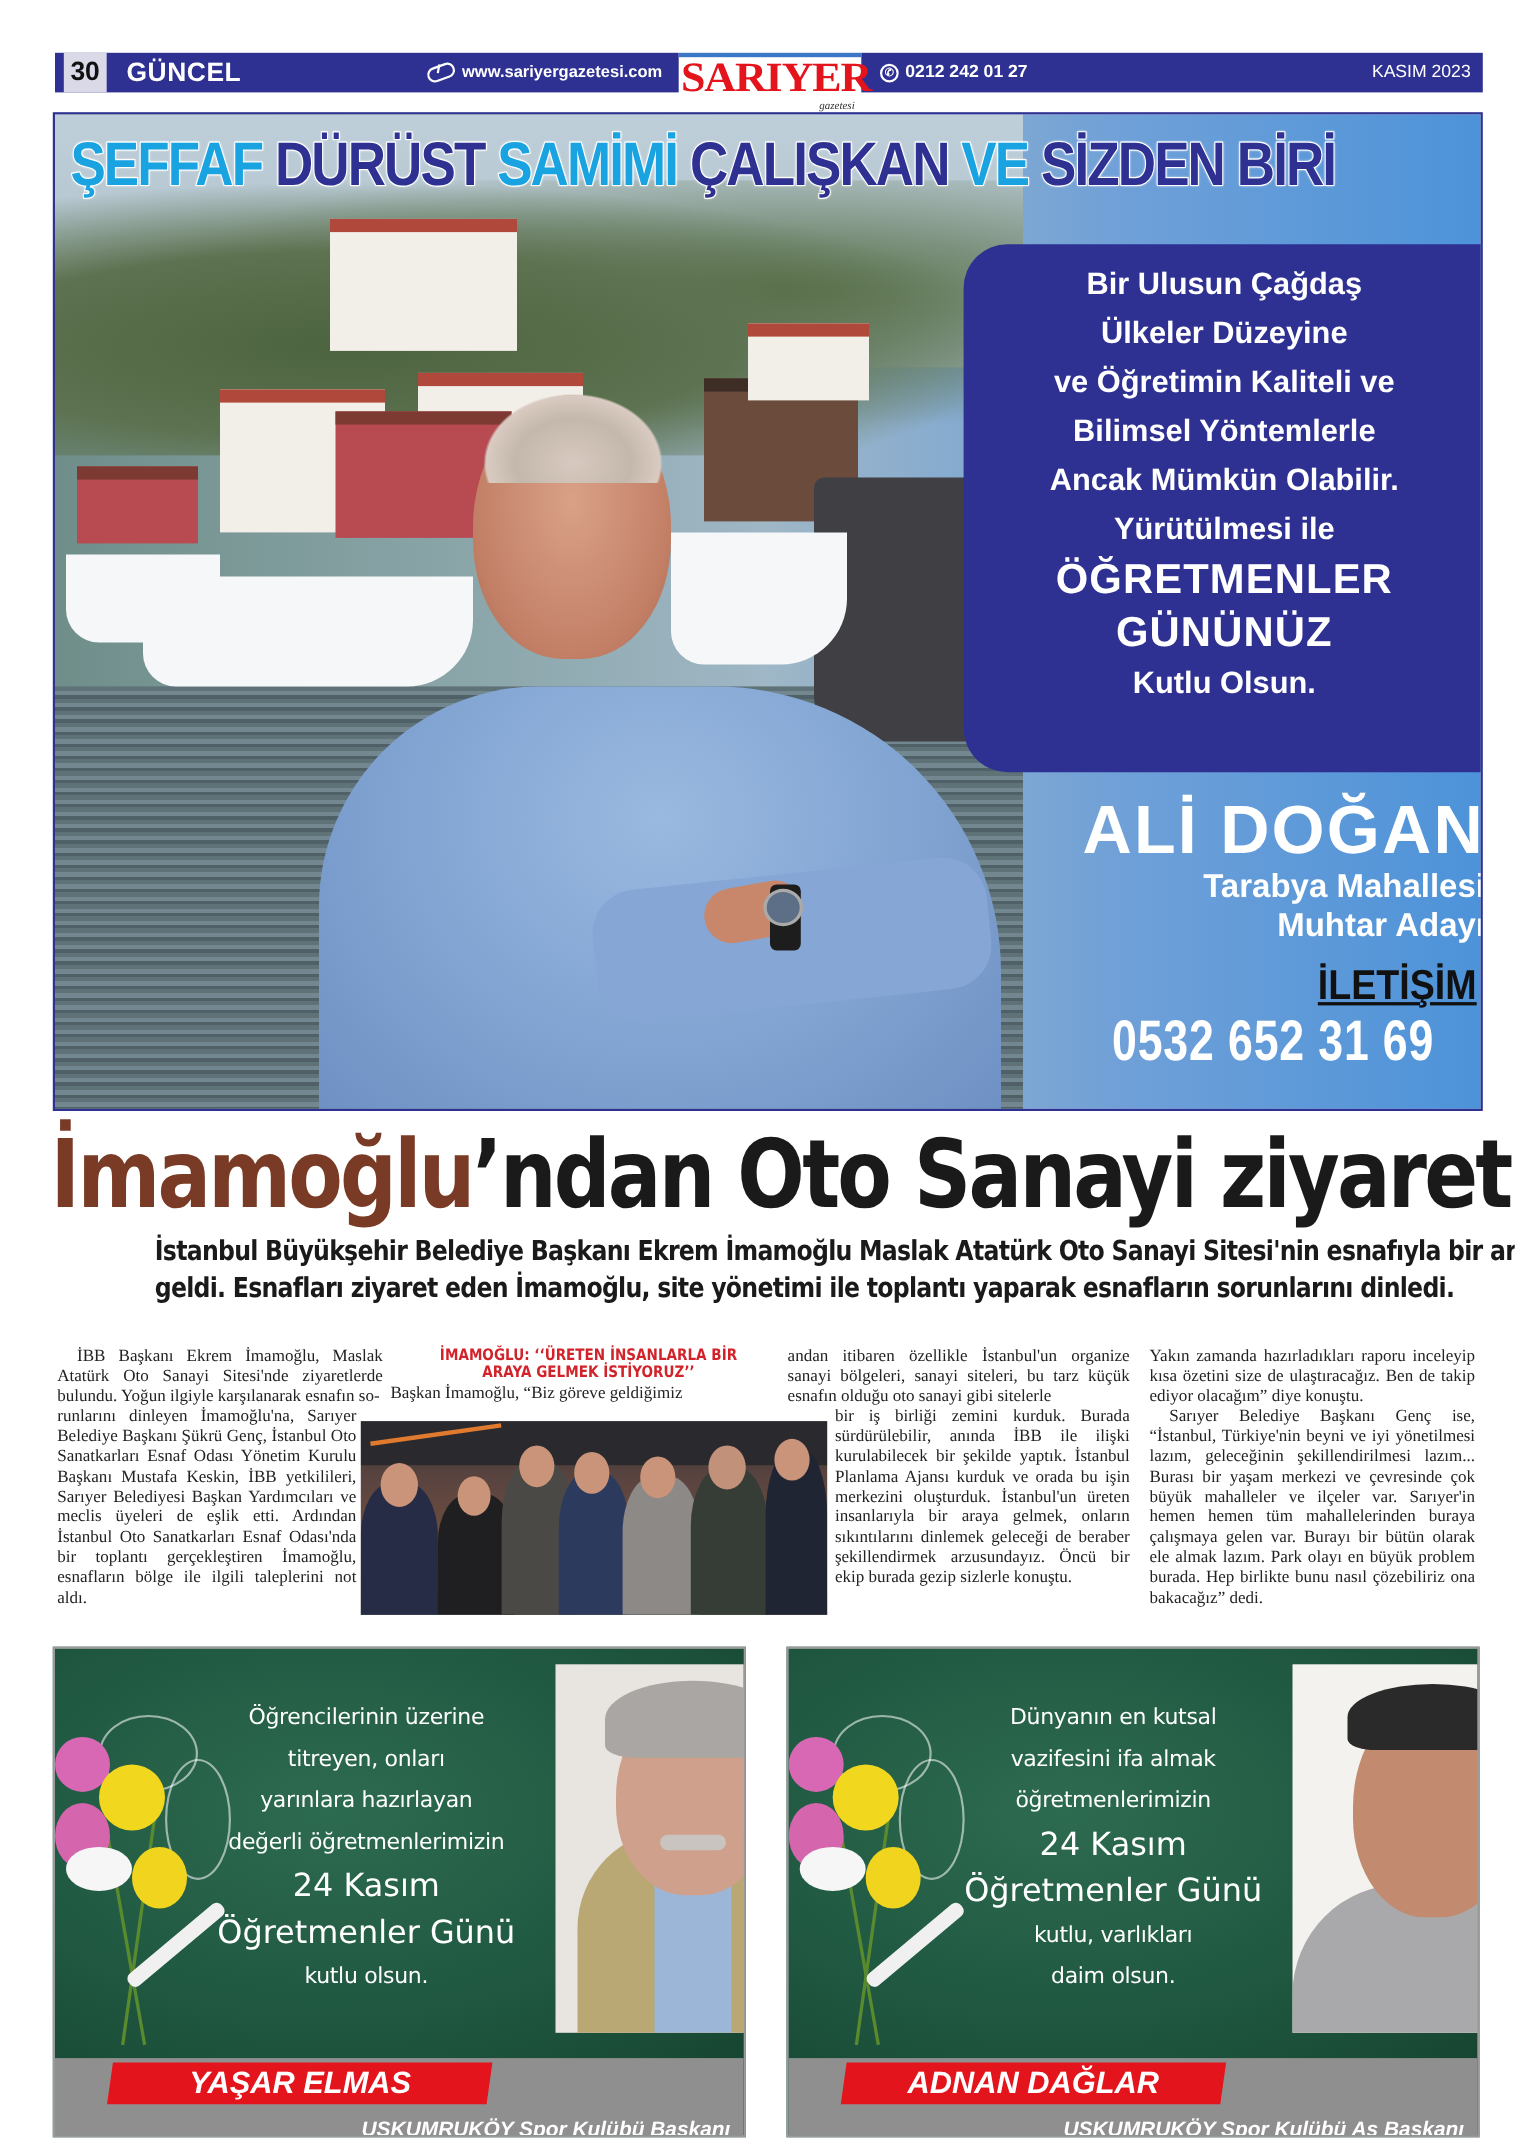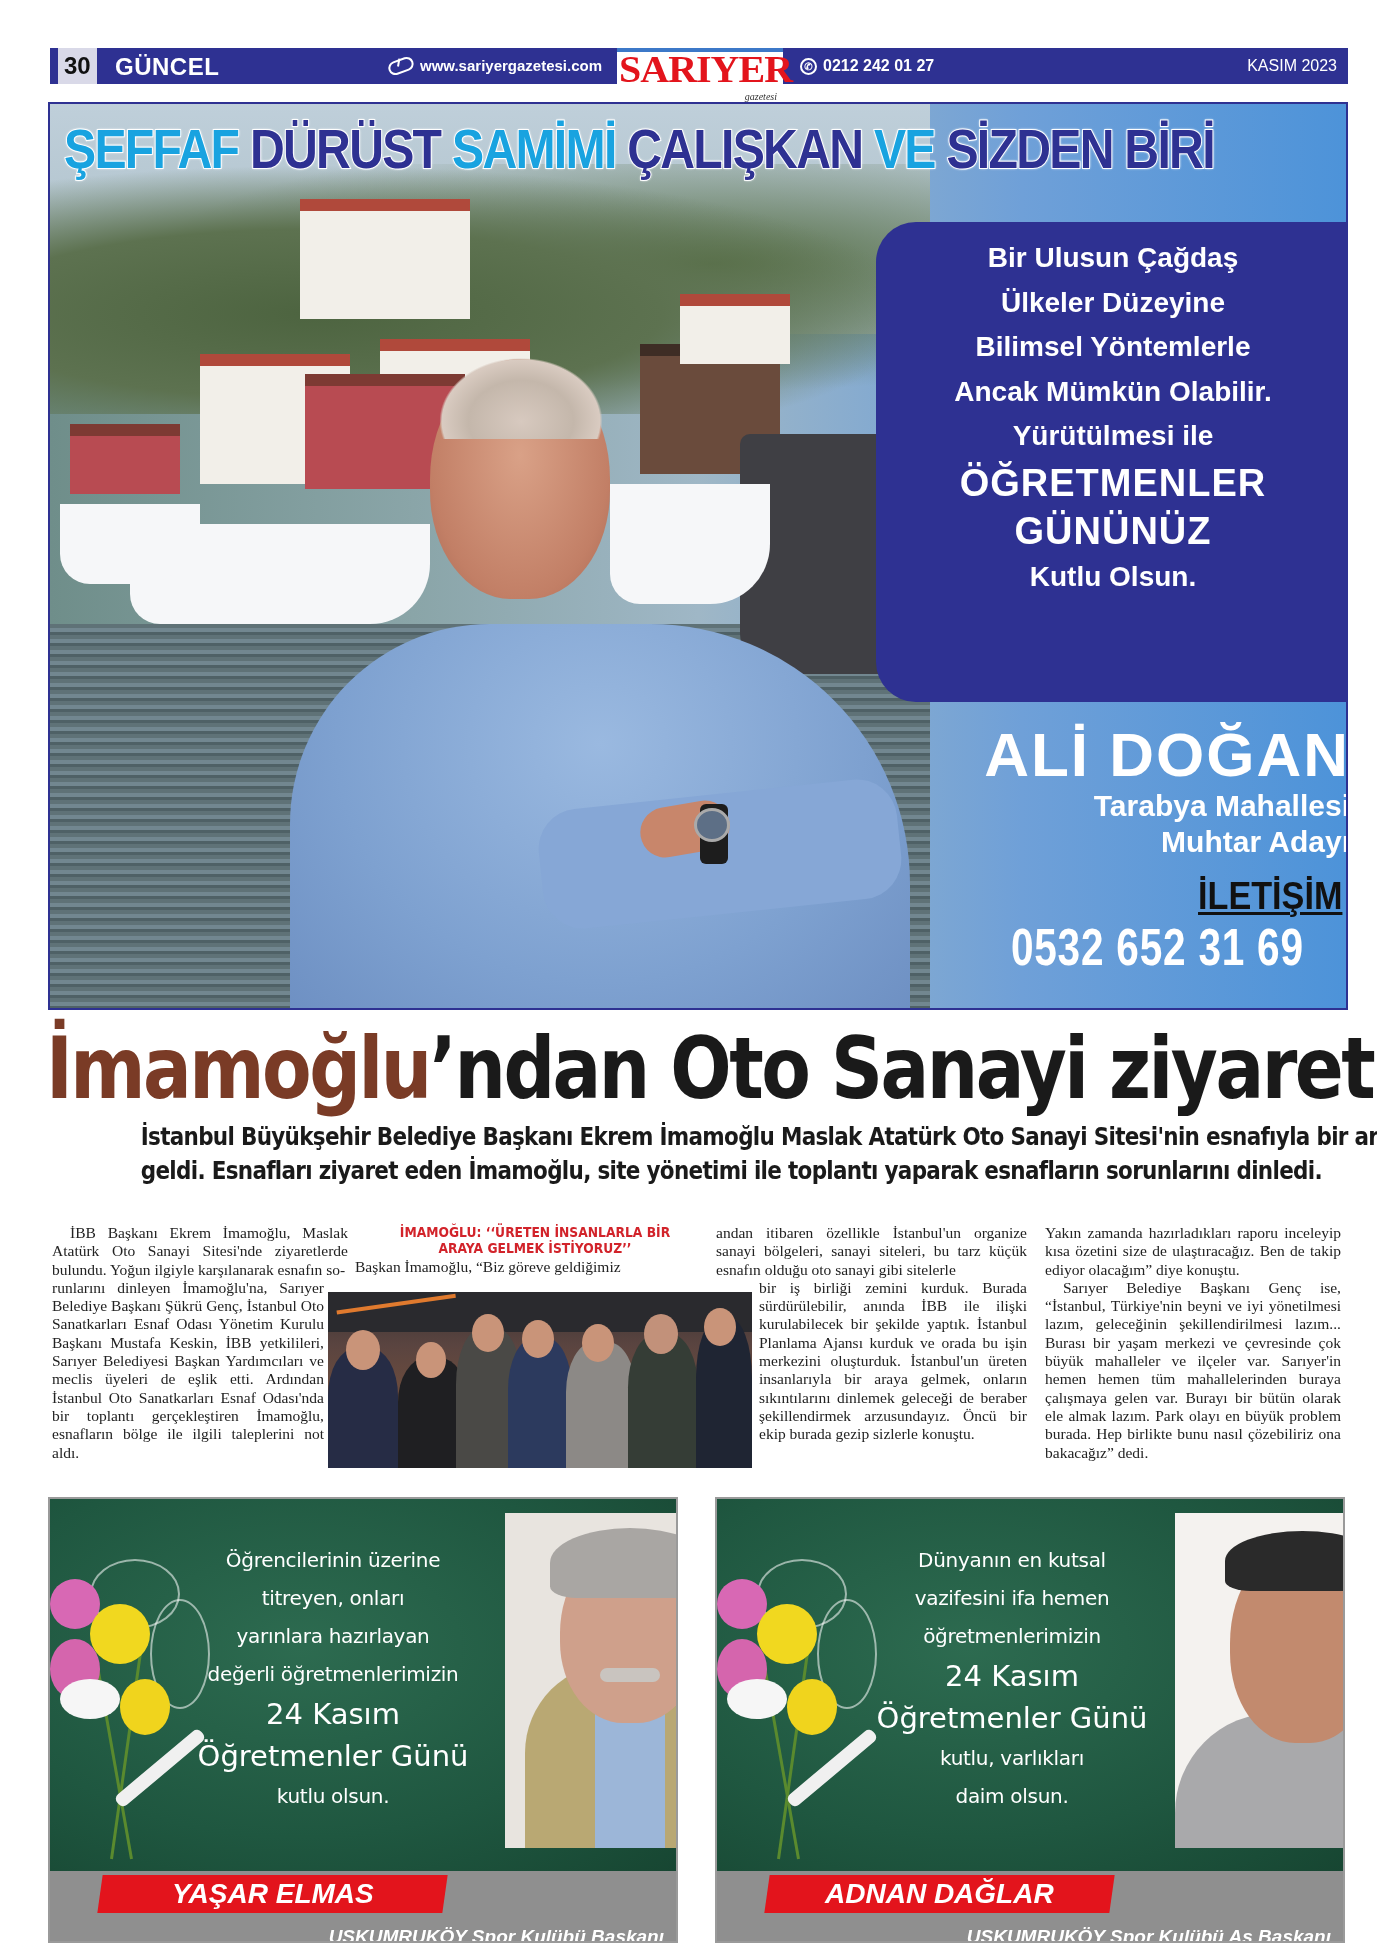--- a/index.html
+++ b/index.html
@@ -144,20 +144,21 @@
     <span class="dark">DÜRÜST</span>
     <span class="light">SAMİMİ</span>
     <span class="dark">ÇALIŞKAN</span>
     <span class="light">VE</span>
     <span class="dark">SİZDEN BİRİ</span>
   </div>
 
   <div class="quote-box">
     <div class="quote-line">Bir Ulusun Çağdaş</div>
     <div class="quote-line">Ülkeler Düzeyine</div>
+    <div class="quote-line">ve Öğretimin Kaliteli ve</div>
     <div class="quote-line">Bilimsel Yöntemlerle</div>
     <div class="quote-line">Ancak Mümkün Olabilir.</div>
     <div class="quote-line">Yürütülmesi ile</div>
     <div class="quote-big">ÖĞRETMENLER</div>
     <div class="quote-big">GÜNÜNÜZ</div>
     <div class="quote-small">Kutlu Olsun.</div>
   </div>
 
   <div class="candidate">
     <div class="cand-name">ALİ DOĞAN</div>
@@ -253,21 +254,21 @@
   <div class="stem" style="left:60px;top:150px;height:210px;transform:rotate(8deg);"></div>
   <div class="stem" style="left:80px;top:150px;height:210px;transform:rotate(-10deg);"></div>
   <div class="flower" style="left:0;top:80px;width:50px;height:50px;background:#d868b4;"></div>
   <div class="flower" style="left:40px;top:105px;width:60px;height:60px;background:#f1d81f;"></div>
   <div class="flower" style="left:0;top:140px;width:50px;height:60px;background:#d565ad;"></div>
   <div class="flower" style="left:10px;top:180px;width:60px;height:40px;background:#f6f6f6;"></div>
   <div class="flower" style="left:70px;top:180px;width:50px;height:56px;background:#f0d41d;"></div>
   <div class="chalk" style="left:60px;top:262px;"></div>
   <div class="card-text" style="left:150px;">
     <div class="l">Dünyanın en kutsal</div>
-    <div class="l">vazifesini ifa hemen</div>
+    <div class="l">vazifesini ifa almak</div>
     <div class="l">öğretmenlerimizin</div>
     <div class="big">24 Kasım</div>
     <div class="big">Öğretmenler Günü</div>
     <div class="l">kutlu, varlıkları</div>
     <div class="l">daim olsun.</div>
   </div>
   <div class="portrait" style="left:458px;background:#f4f2ef;">
     <div style="position:absolute;left:0;top:200px;width:260px;height:150px;background:#a9a9ab;border-radius:100px 100px 0 0;"></div>
     <div style="position:absolute;left:55px;top:30px;width:145px;height:200px;background:#c28a6e;border-radius:50% 50% 45% 45%;"></div>
     <div style="position:absolute;left:50px;top:18px;width:155px;height:60px;background:#2a2a2a;border-radius:60% 60% 20% 20%;"></div>

